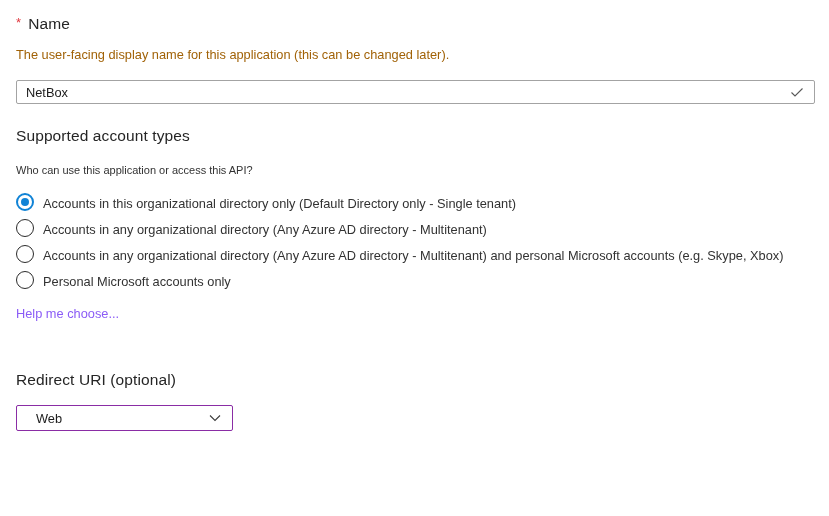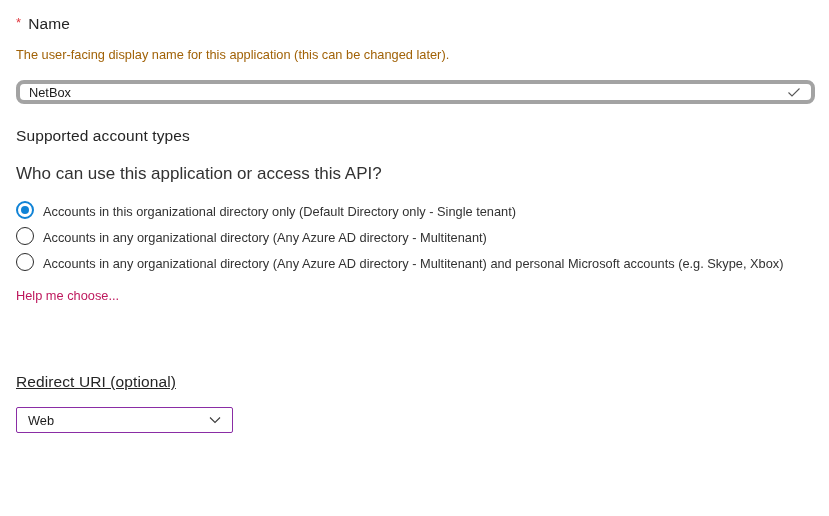--- a/index.html
+++ b/index.html
@@ -32,22 +32,22 @@
     color: #a16207;
     line-height: 19px;
     max-width: 801px;
   }
   
   .field {
     position: relative;
     margin-top: 16px;
     height: 24px;
     width: 799px;
-    border: 4px solid #a3a3a3;
-    border-radius: 8px;
+    border: 1px solid #a3a3a3;
+    border-radius: 2px;
     background: #fff;
     display: flex;
     align-items: center;
   }
   .field input {
     border: none;
     outline: none;
     flex: 1;
     height: 100%;
     font-family: "Liberation Sans", "DejaVu Sans", sans-serif;
@@ -59,21 +59,21 @@
   .check-icon {
     position: absolute;
     right: 9px;
     top: 50%;
     transform: translateY(-50%);
     width: 16px; height: 16px;
     pointer-events: none;
   }
   
   .sec2 { margin-top: 21px; }
-  .question { margin-top: 17px; font-size: 17px; color: #323232; }
+  .question { margin-top: 17px; font-size: 11px; color: #323232; }
   .radio-group { margin-top: 9px; }
   .radio-row {
     display: flex;
     align-items: flex-end;
     height: 26px;
     cursor: pointer;
   }
   .radio {
     width: 18px; height: 18px;
     border: 1px solid #2b2b2b;
@@ -97,40 +97,40 @@
   .radio-label {
     margin-left: 9px;
     font-size: 12.8px;
     color: #323232;
     white-space: nowrap;
   }
   .help-link {
     display: inline-block;
     margin-top: 17px;
     font-size: 12.8px;
-    color: #be185d;
+    color: #8b5cf6;
     text-decoration: none;
     cursor: pointer;
   }
-  .sec3 { margin-top: 67px; text-decoration: underline; }
+  .sec3 { margin-top: 47px; }
   .controls-row {
     margin-top: 14px;
     display: flex;
     align-items: center;
   }
   .platform-select {
     position: relative;
     width: 217px;
     height: 26px;
     border: 1px solid #8a2da5;
     border-radius: 2px;
     background: #fff;
     display: flex;
     align-items: center;
-    padding-left: 11px;
+    padding-left: 19px;
     font-size: 12.8px;
     color: #1b1b1b;
     cursor: pointer;
   }
   .chevron-icon {
     position: absolute;
     right: 10px;
     top: 50%;
     transform: translateY(-50%);
     width: 14px; height: 14px;
@@ -170,20 +170,24 @@
       <span class="radio-label">Accounts in this organizational directory only (Default Directory only - Single tenant)</span>
     </div>
     <div class="radio-row">
       <span class="radio"></span>
       <span class="radio-label">Accounts in any organizational directory (Any Azure AD directory - Multitenant)</span>
     </div>
     <div class="radio-row">
       <span class="radio"></span>
       <span class="radio-label">Accounts in any organizational directory (Any Azure AD directory - Multitenant) and personal Microsoft accounts (e.g. Skype, Xbox)</span>
     </div>
+    <div class="radio-row">
+      <span class="radio"></span>
+      <span class="radio-label">Personal Microsoft accounts only</span>
+    </div>
   </div>
 
   <a class="help-link">Help me choose...</a>
 
   
   <div class="section-title sec3">Redirect URI (optional)</div>
 
 
   <div class="controls-row">
     <div class="platform-select">

